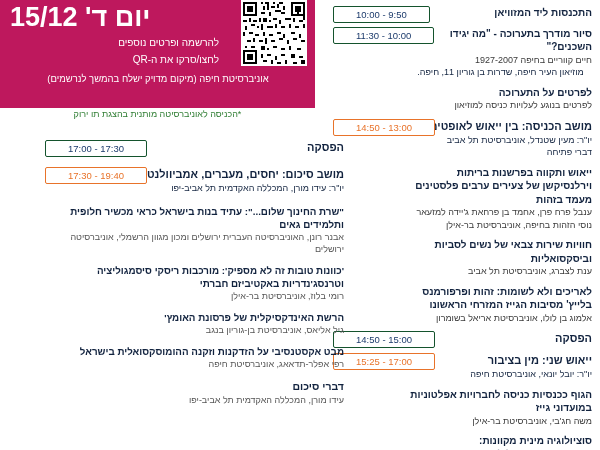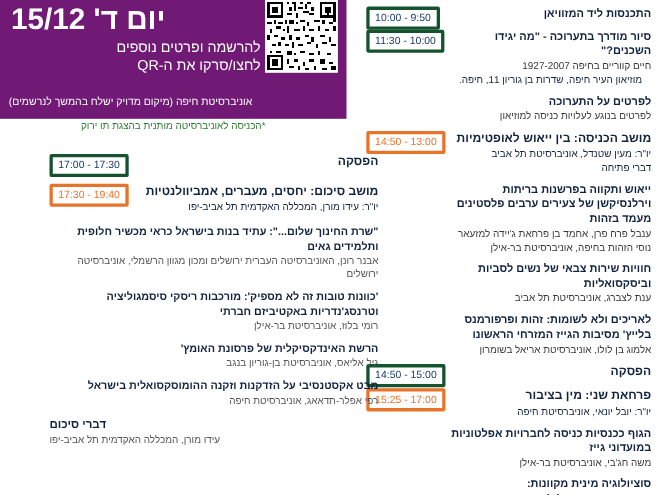--- a/index.html
+++ b/index.html
@@ -9,68 +9,68 @@
     font-family:"Liberation Sans", sans-serif;
     direction:rtl;
     overflow:hidden;
     position:relative;
   }
   .page{position:relative;width:600px;height:450px;overflow:hidden;}
 
   
   .banner{
     position:absolute;left:0;top:0;width:315px;height:108px;
-    background:#701a75;
+    background:#be185d;
     color:#ffffff;
     text-decoration:underline;
   }
   .banner-inner{position:relative;width:100%;height:100%;}
   .qr{
     position:absolute;right:8px;top:0px;width:66px;height:66px;
     background:#ffffff;
     padding:0;
   }
   .qr svg{display:block;}
   .day-title{
     position:absolute;left:10px;top:2px;
     font-size:27px;font-weight:bold;color:#ffffff;
     letter-spacing:0px;
     line-height:30px;
   }
   .banner-sub{
-    position:absolute;left:22px;top:34px;width:215px;
+    position:absolute;left:4px;top:34px;width:215px;
     text-align:right;
-    font-size:13px;line-height:17px;color:#ffffff;
+    font-size:10px;line-height:17px;color:#ffffff;
   }
   .banner-note{
-    position:absolute;left:8px;top:86px;width:300px;
-    text-align:left;
+    position:absolute;left:8px;top:72px;width:300px;
+    text-align:center;
     font-size:9.5px;line-height:13px;color:#ffffff;
   }
 
   .uni-line{
     position:absolute;left:0;top:108px;width:315px;
     text-align:center;
     font-size:9px;line-height:12px;color:#1b3a6b;
   }
   .uni-line .green{color:#2e7d32;}
 
   
   .col{position:absolute;top:0;}
   .col-right{right:0;width:275px;}
   .col-left{left:0;width:315px;}
 
   .left-body{position:absolute;left:0;top:140px;width:315px;margin-left:37px;}
   .pill{
     display:inline-block;
-    border:3px solid #14532d;
+    border:1px solid #14532d;
     color:#1b3a6b;
     font-size:9.5px;
     line-height:13px;
-    padding:1px 5px;
+    padding:1px 22px;
     border-radius:2px;
     white-space:nowrap;
     background:#ffffff;
     vertical-align:top;
   }
   .pill-orange{border-color:#e8732a;color:#e8732a;}
   .pill-box{position:absolute;left:8px;top:0;}
 
   .item{
     position:relative;
@@ -103,21 +103,21 @@
   }
   .talk .t{
     font-size:9.8px;line-height:13px;color:#12233f;font-weight:bold;text-align:right;
   }
   .talk .s{
     font-size:9px;line-height:12px;color:#555;
   }
 
   .closing{
     padding:0 8px;
-    font-size:10.5px;line-height:14px;font-weight:bold;color:#12233f;text-align:left;
+    font-size:10.5px;line-height:14px;font-weight:bold;color:#12233f;text-align:right;
   }
 </style>
 </head>
 <body>
 
 <div class="page">
 
   <div class="col col-right">
 
     <div class="item" style="margin-top:6px;">
@@ -176,21 +176,21 @@
     <div class="item">
       <span class="pill pill-box">15:00 - 14:50</span>
       <div class="txt">
         <div class="sessionhead">הפסקה</div>
       </div>
     </div>
 
     <div class="item">
       <span class="pill pill-box pill-orange">17:00 - 15:25</span>
       <div class="txt">
-        <div class="sessionhead">פרחאת שני: מין בציבור</div>
+        <div class="sessionhead">ייאוש שני: מין בציבור</div>
         <div class="chair">יו"ר: יובל יונאי, אוניברסיטת חיפה</div>
       </div>
     </div>
 
     <div class="item">
       <div class="txt">
         <div class="title">הגוף ככנסיות כניסה לחברויות אפלטוניות במועדוני גייז</div>
         <div class="sub">משה חג'בי, אוניברסיטת בר-אילן</div>
       </div>
     </div>

